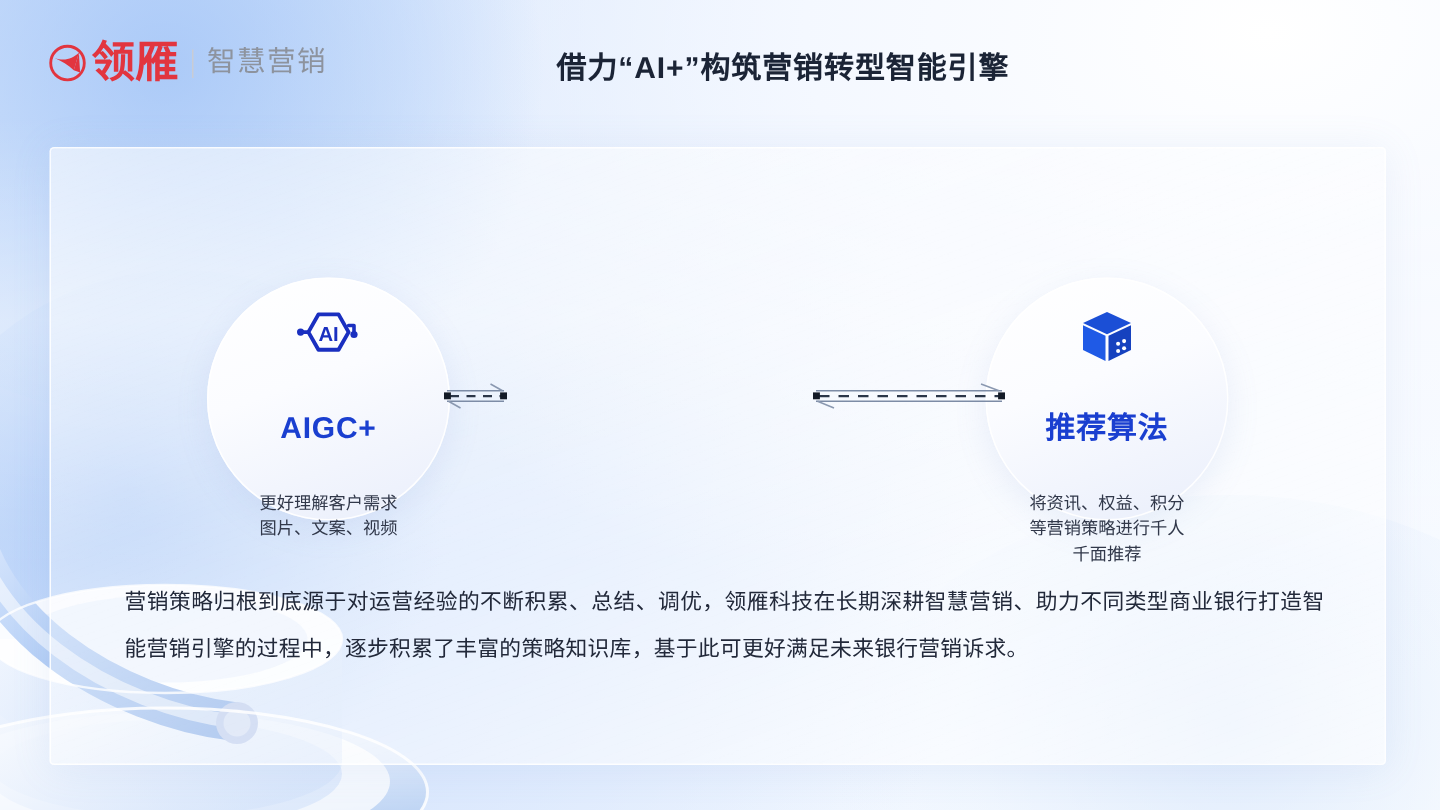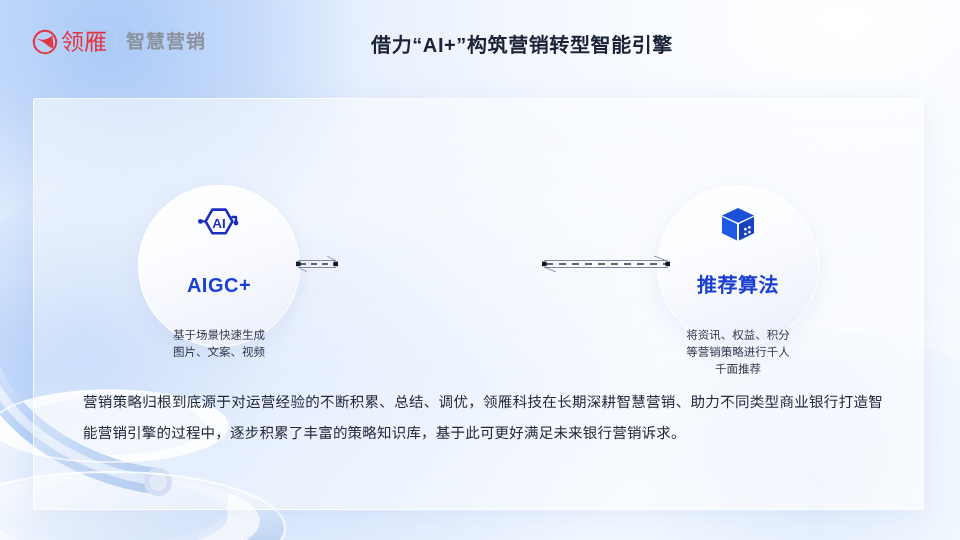--- a/index.html
+++ b/index.html
@@ -52,28 +52,28 @@
   
   .header { position:absolute; left:0; top:0; width:960px; height:80px; }
 
   .logo-wrap {
     position:absolute; left:32px; top:27px;
     display:flex; align-items:center; height:30px;
   }
   .logo-mark { width:26px; height:26px; margin-right:3px; flex:0 0 auto; }
   .logo-cn {
     font-family:"Liberation Sans","DejaVu Sans",sans-serif;
-    font-size:23px; font-weight:normal; color:#e2353f; letter-spacing:0px;
+    font-size:29px; font-weight:bold; color:#e2353f; letter-spacing:0px;
     line-height:26px;
   }
   .logo-divider {
     width:1px; height:19px; background:#c9ccd4; margin:0 9px 0 9px;
   }
   .logo-sub {
-    font-size:19px; font-weight:bold; color:#8d939e; letter-spacing:1px;
+    font-size:19px; font-weight:normal; color:#8d939e; letter-spacing:1px;
     line-height:26px;
   }
 
   .slide-title {
     position:absolute; left:0; top:29px; width:960px;
     text-align:center;
     font-size:20px; font-weight:bold; color:#1b2436;
     letter-spacing:.6px;
     padding-left:42px;
   }
@@ -234,21 +234,21 @@
             <path d="M15.3 4.6 L28.7 4.6 L35.4 16.4 L28.7 28.2 L15.3 28.2 L8.6 16.4 Z" fill="none" stroke="#1a2fc0" stroke-width="2.6" stroke-linejoin="round"></path>
             <text x="22" y="22.6" text-anchor="middle" font-family="Liberation Sans, sans-serif" font-size="13.5" font-weight="bold" fill="#1a2fc0">AI</text>
             <path d="M8.6 16.4 L4.4 16.4" stroke="#1a2fc0" stroke-width="2.4" stroke-linecap="round"></path>
             <circle cx="3.4" cy="16.4" r="2.4" fill="#1a2fc0"></circle>
             <path d="M35.4 12.0 L39.0 12.0 L39.0 16.0" stroke="#1a2fc0" stroke-width="2.4" fill="none" stroke-linecap="round" stroke-linejoin="round"></path>
             <circle cx="39.0" cy="18.0" r="2.4" fill="#1a2fc0"></circle>
           </svg>
         </span>
         <span class="node-title">AIGC+</span>
         <div class="node-desc">
-          <div>基于场景快速生成</div>
+          <div>更好理解客户需求</div>
           <div>图片、文案、视频</div>
         </div>
       </div>
 
 
       <div class="node node-side node-right">
         <span class="node-icon">
           <svg width="42" height="40" viewBox="0 0 42 40" aria-hidden="true">
             <path d="M21 3 L37 10.4 L21 17.8 L5 10.4 Z" fill="#1b4fd6"></path>
             <path d="M5 11.8 L20 18.9 L20 35.6 L5 28.3 Z" fill="#1f5ae6"></path>

